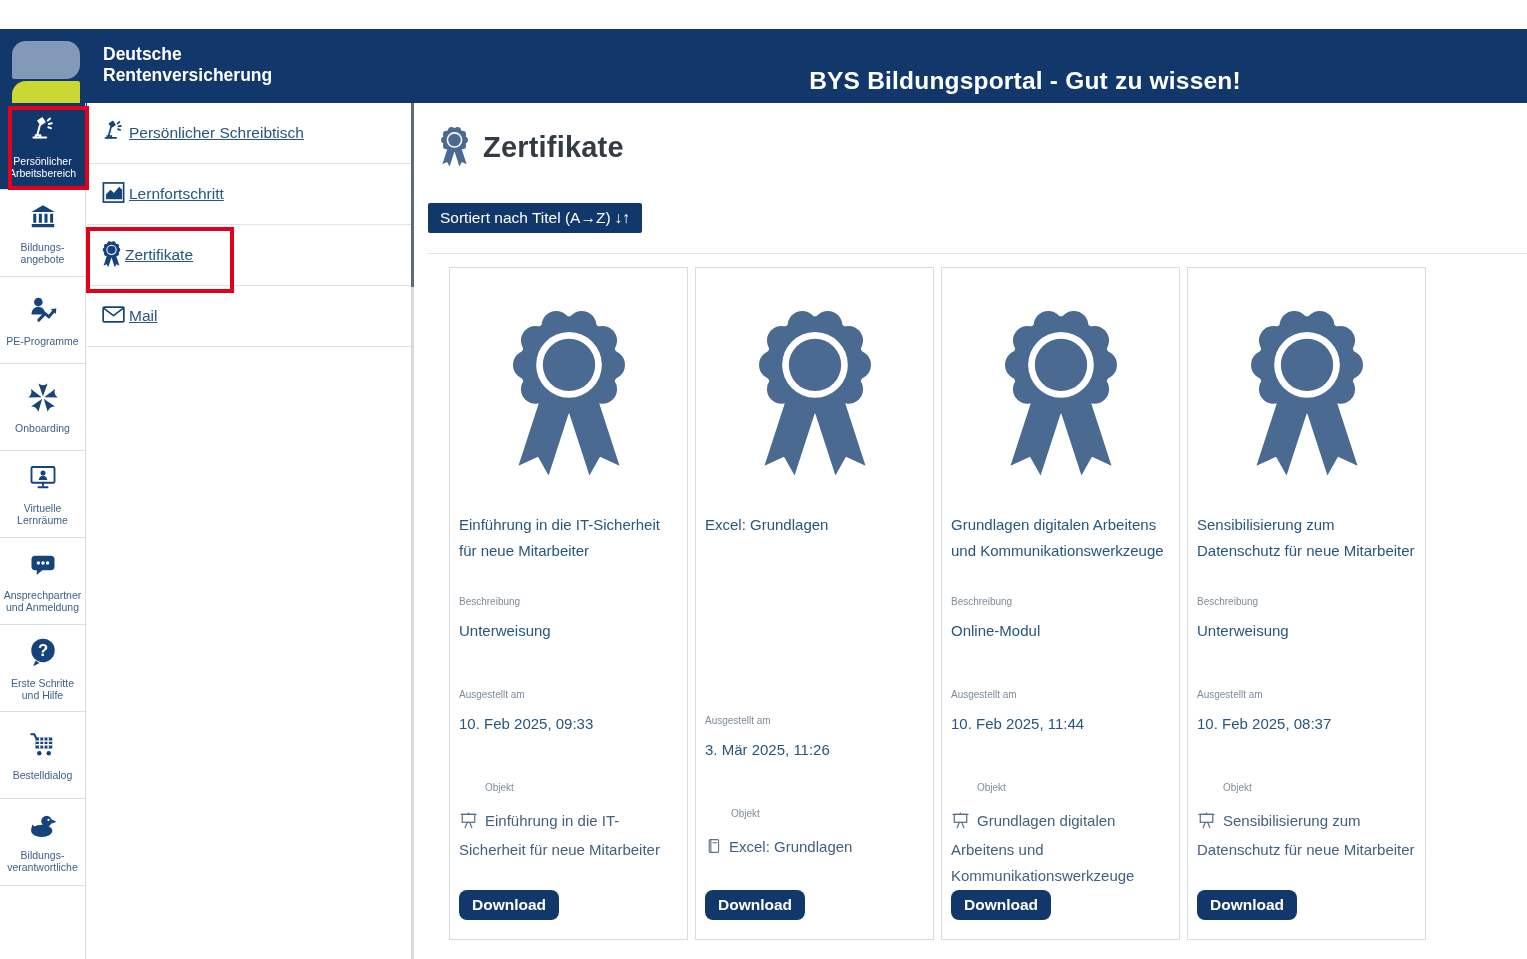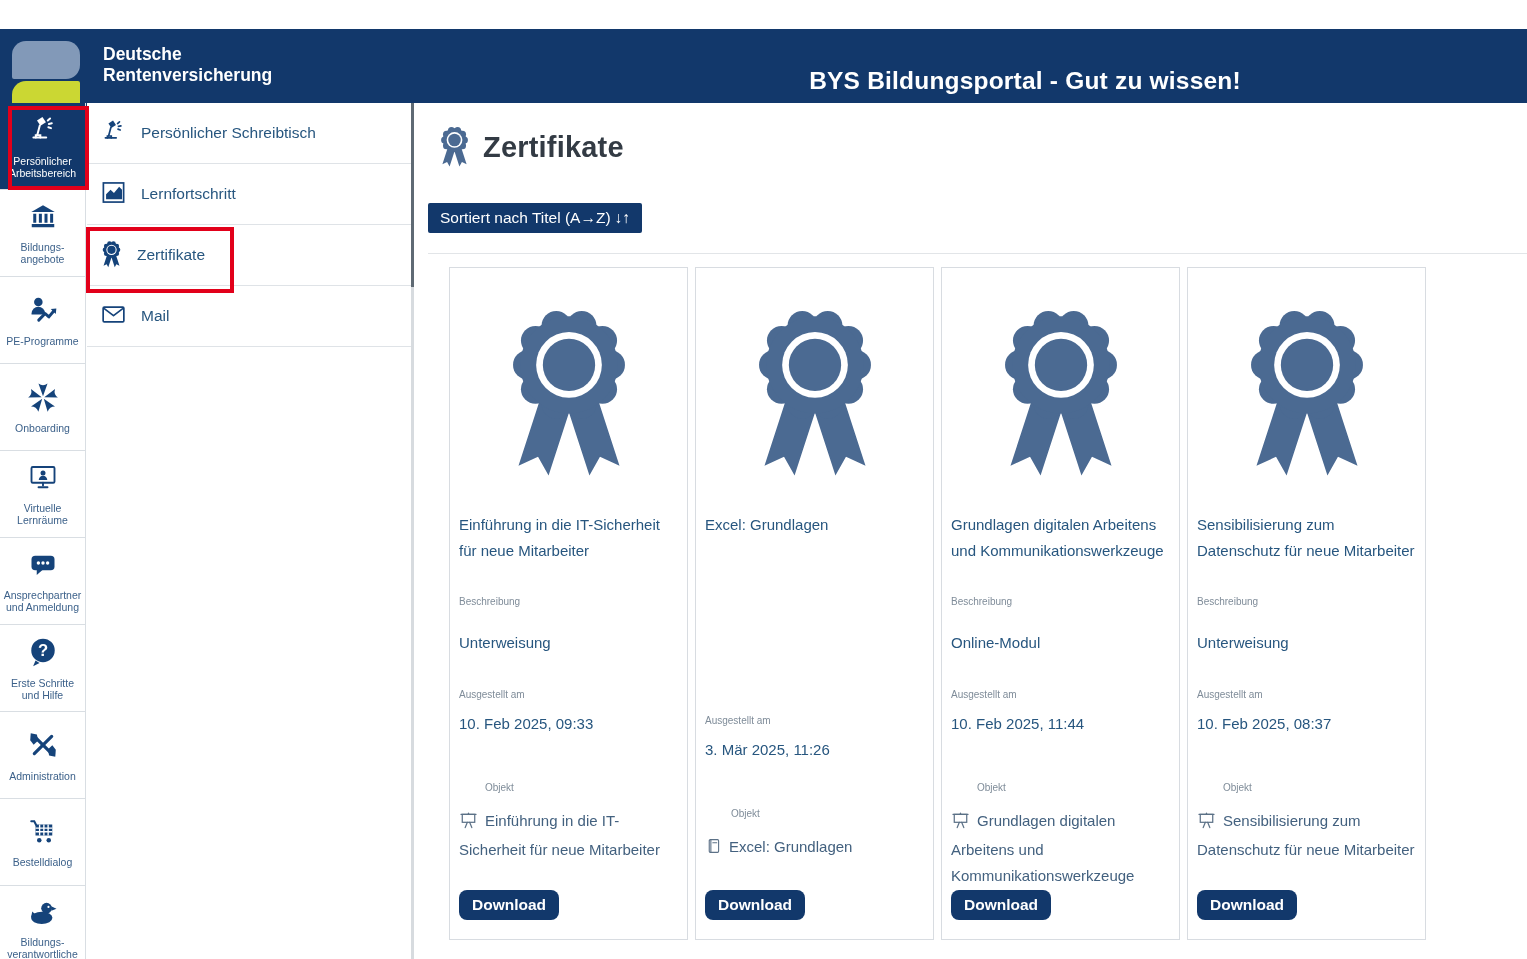--- a/index.html
+++ b/index.html
@@ -20,42 +20,42 @@
   
   .rail{position:absolute;left:0;top:103px;width:86px;bottom:0;background:#fff;border-right:1px solid #d9dee3;box-sizing:border-box;}
   .rail-item{height:80px;border-bottom:1px solid #d9dee3;display:flex;flex-direction:column;align-items:center;justify-content:center;gap:5px;text-align:center;padding:3px 2px;box-sizing:content-box;color:#15437a;cursor:pointer;}
   .rail-item .lbl{font-size:10.5px;line-height:12px;color:#3c618a;}
   .rail-item.active{background:#12386b;color:#ffffff;}
   .rail-item.active .lbl{color:#ffffff;}
   .rail-item svg{flex:0 0 auto;}
 
   
   .subnav{position:absolute;left:87px;top:103px;width:324px;background:#fff;}
-  .subnav-item{height:60px;border-bottom:1px solid #dfe3e7;display:flex;align-items:center;gap:14px;padding-left:13px;color:#27567f;font-size:15.5px;cursor:pointer;}
+  .subnav-item{height:60px;border-bottom:1px solid #dfe3e7;display:flex;align-items:center;gap:2px;padding-left:13px;color:#27567f;font-size:15.5px;cursor:pointer;text-decoration:underline;}
   .subnav-item svg{color:#15437a;}
 
   
   .vscroll-track{position:absolute;left:411px;top:103px;width:3px;bottom:0;background:#d7dbdf;}
   .vscroll-thumb{position:absolute;left:411px;top:103px;width:3px;height:184px;background:#5f6a74;}
 
   
   .content{position:absolute;left:414px;top:103px;right:0;bottom:0;background:#fff;}
   .heading-row{position:absolute;left:23px;top:20px;display:flex;align-items:center;gap:11px;color:#4b6a92;}
   .page-heading{font-size:29px;font-weight:600;color:#333b44;letter-spacing:.2px;}
   .sort-btn{position:absolute;left:14px;top:100px;height:30px;background:#12386b;color:#fff;font-size:15.5px;font-family:inherit;padding:0 12px;border:none;border-radius:2px;cursor:pointer;text-align:center;}
   .rule{position:absolute;left:14px;right:0;top:150px;height:1px;background:#e2e5e8;}
 
   .cards{position:absolute;left:14px;top:164px;display:flex;gap:7px;padding-left:21px;}
   .card{width:239px;height:673px;border:1px solid #d8dce1;box-sizing:border-box;background:#fff;position:relative;}
   .card .img{position:absolute;left:0;right:0;top:14px;height:216px;display:flex;justify-content:center;color:#4b6a92;}
   .card .title{position:absolute;left:9px;right:9px;top:244px;font-size:15px;line-height:26px;color:#27567f;}
   .meta-label{position:absolute;left:9px;right:9px;font-size:10px;color:#7f8c99;}
   .meta-value{position:absolute;left:9px;right:9px;font-size:15px;color:#27567f;}
   .row-desc-label{top:328px;}
-  .row-desc-value{top:354px;margin-top:12px;}
+  .row-desc-value{top:354px;}
   .row-issued-label{top:421px;}
   .row-issued-value{top:447px;}
   .row-obj-label{top:514px;margin-left:26px;}
   .row-obj{position:absolute;left:9px;right:6px;top:540px;font-size:15px;line-height:26px;color:#43617f;}
   .card--shift .row-issued-label{top:447px;}
   .card--shift .row-issued-value{top:473px;}
   .card--shift .row-obj-label{top:540px;}
   .card--shift .row-obj{top:566px;}
   .obj-ic{display:inline-block;vertical-align:-3px;margin-right:7px;color:#5c7187;}
   .download-btn{position:absolute;left:9px;top:622px;height:30px;background:#12386b;color:#fff;font-size:15.5px;font-weight:bold;font-family:inherit;padding:0 13px;border:none;border-radius:8px;cursor:pointer;}
@@ -193,31 +193,20 @@
     <span>
       <svg width="32" height="32" viewBox="0 0 24 24" fill="currentColor">
         <circle cx="12" cy="10.8" r="8.8"></circle>
         <path d="M6.4 18.4 L4.6 22.6 9.4 20.2 Z"></path>
         <text x="12" y="15" font-size="12.5" font-weight="bold" fill="#ffffff" text-anchor="middle" font-family="inherit">?</text>
       </svg>
     </span>
     <span class="lbl">Erste Schritte und Hilfe</span>
   </div>
 
-  <div class="rail-item">
-    <span>
-      <svg width="32" height="32" viewBox="0 0 24 24" fill="currentColor">
-        <rect x="10.8" y="1.6" width="2.4" height="20.8" rx="1.2" transform="rotate(45 12 12)"></rect>
-        <rect x="10.8" y="1.6" width="2.4" height="20.8" rx="1.2" transform="rotate(-45 12 12)"></rect>
-        <path d="M2.8 3.2 l4.6 0.9 1 4.5 -3.4 3.3 -2.6 -3.4 Z"></path>
-        <path d="M21.2 20.8 l-4.6 -0.9 -1 -4.5 3.4 -3.3 2.6 3.4 Z"></path>
-      </svg>
-    </span>
-    <span class="lbl">Administration</span>
-  </div>
 
   <div class="rail-item">
     <span>
       <svg width="32" height="30" viewBox="0 0 24 24" fill="currentColor">
         <path d="M2.6 3.4 H5 L6.4 6.2" stroke="currentColor" stroke-width="1.6" fill="none" stroke-linecap="round"></path>
         <rect x="6" y="6" width="13.4" height="8.8"></rect>
         <path d="M9.3 6 V14.8 M12.7 6 V14.8 M16.1 6 V14.8 M6 8.9 H19.4 M6 11.8 H19.4" stroke="#ffffff" stroke-width="1.1"></path>
         <circle cx="9" cy="18.6" r="1.8"></circle>
           <circle cx="16.6" cy="18.6" r="1.8"></circle>
       </svg>

